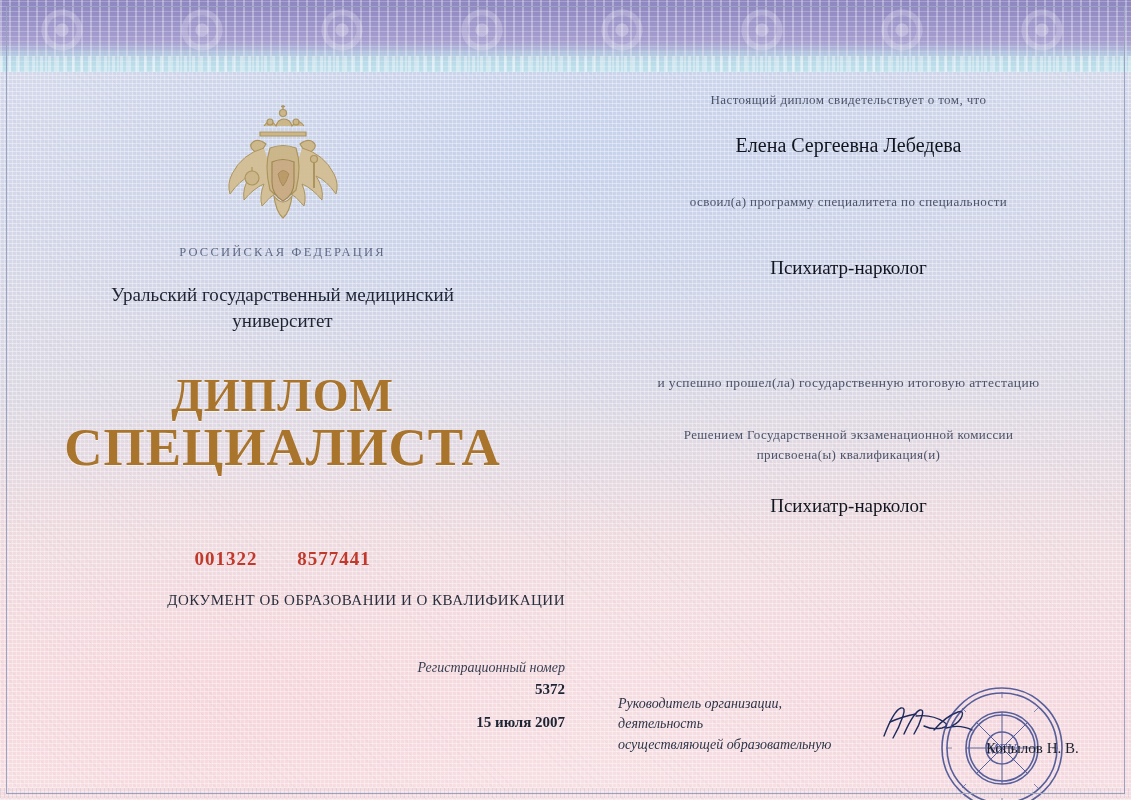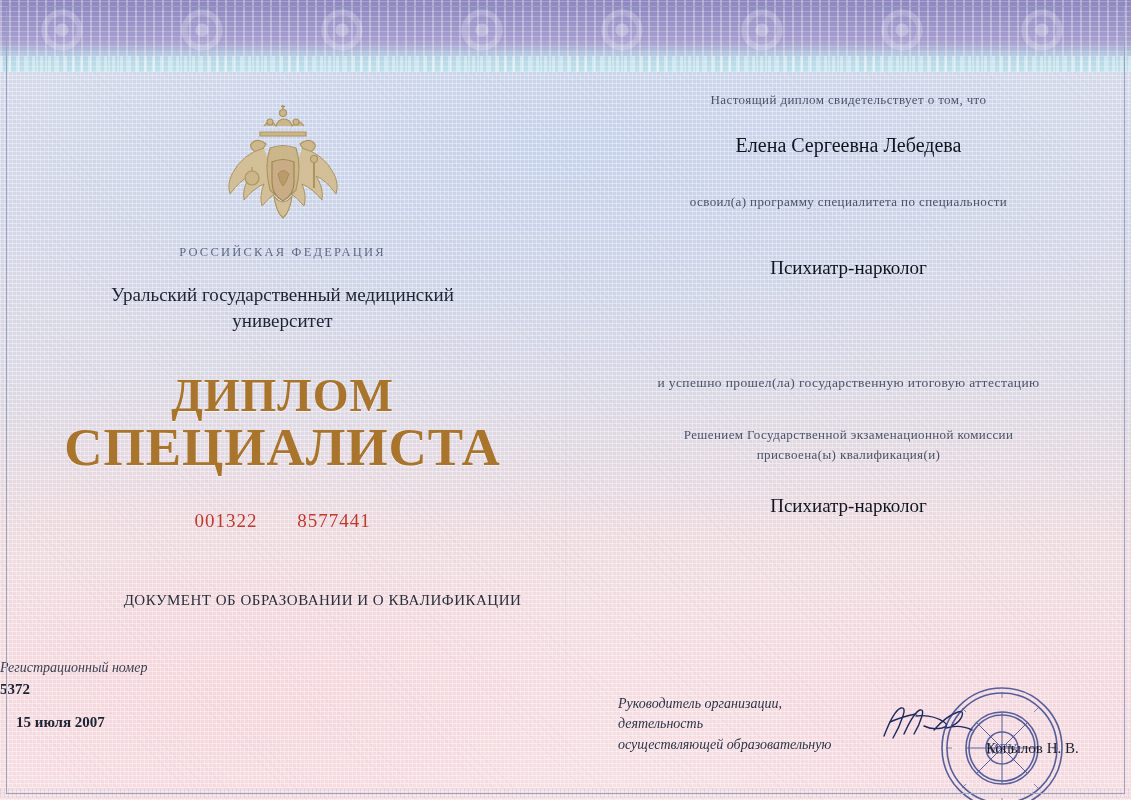--- a/index.html
+++ b/index.html
@@ -114,44 +114,43 @@
     color: #a9742c;
     font-family: "Liberation Serif", serif;
     font-weight: bold;
     letter-spacing: 1px;
     text-shadow: 0 1px 0 rgba(255,255,255,0.55);
   }
   #diploma-title .l1 { font-size: 46px; display: block; line-height: 1.05; }
   #diploma-title .l2 { font-size: 53px; display: block; line-height: 1.05; }
   #serial-row {
     position: absolute;
-    top: 438px;
+    top: 476px;
     width: 100%;
     text-align: center;
     color: #c0392b;
     font-size: 19px;
-    font-weight: normal;
+    font-weight: bold;
     letter-spacing: 1px;
   }
   #serial-row .s1 { margin-right: 34px; }
   #doc-subtitle {
     position: absolute;
     top: 520px;
     width: 100%;
-    text-align: center;
+    text-align: right;
     font-size: 15px;
     letter-spacing: 0.5px;
     color: #2a2f3d;
-    margin-left: 40px;
   }
   #reg-block {
     position: absolute;
     top: 588px;
     width: 100%;
-    text-align: left;
+    text-align: right;
     color: #1d2433;
   }
   #reg-block .cap {
     font-size: 14px;
     font-style: italic;
     color: #3a4052;
     margin-bottom: 5px;
   }
   #reg-block .val {
     font-size: 15px;

